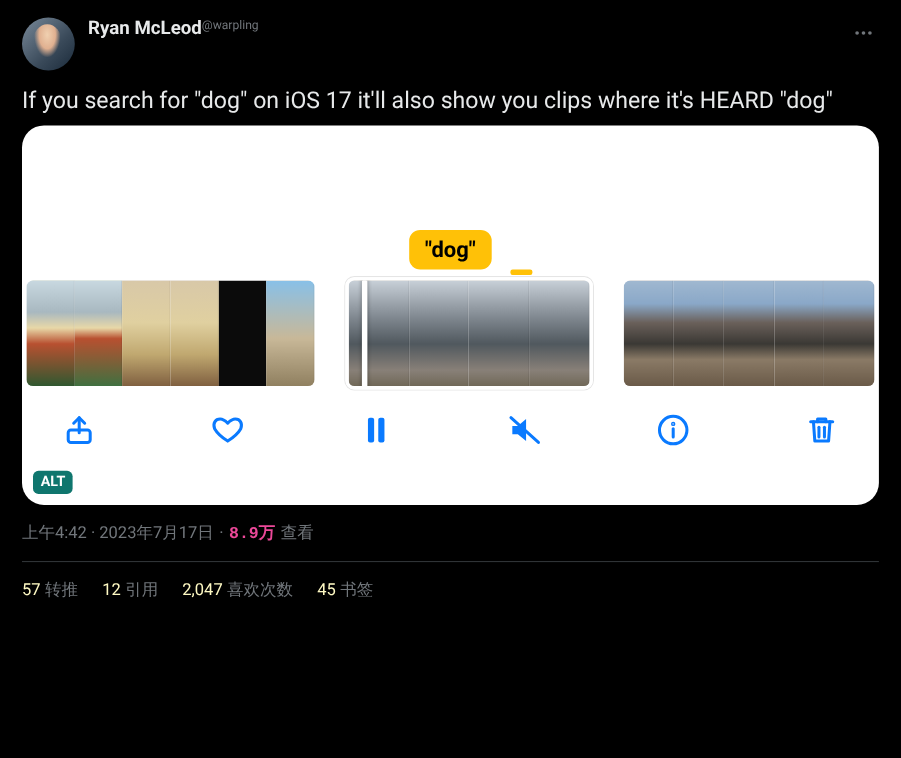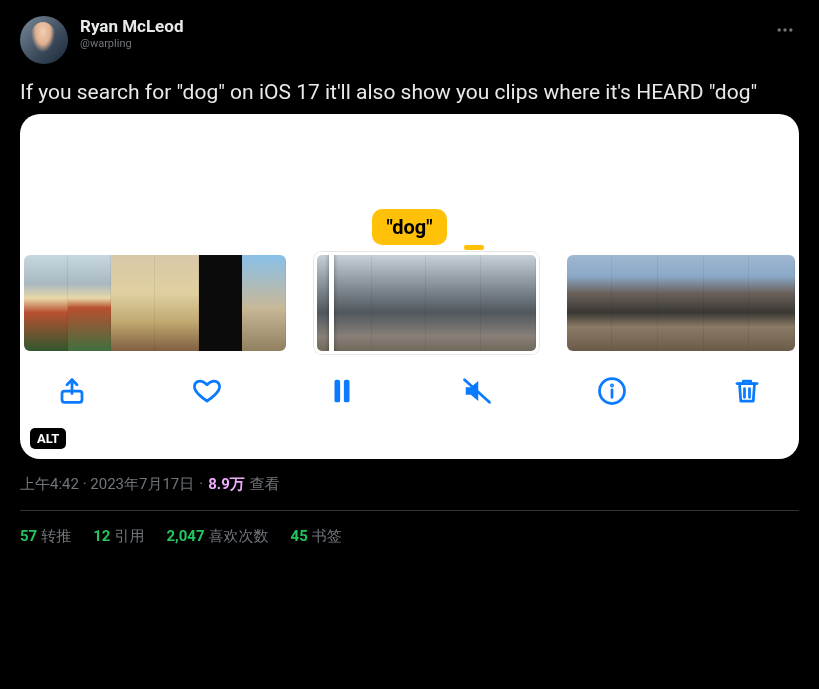--- a/index.html
+++ b/index.html
@@ -32,21 +32,21 @@
   .avatar::after {
     content: "";
     position: absolute;
     left: 10px; top: 6px;
     width: 26px; height: 32px;
     background: radial-gradient(ellipse at 50% 30%, #f0d0b0 0%, #e0b090 40%, transparent 65%);
     border-radius: 50% 50% 40% 40%;
   }
   .names {
     display: flex;
-    flex-direction: column;
+    flex-direction: row;
     line-height: 1.25;
   }
   .display-name {
     font-size: 17px;
     font-weight: 700;
     color: #e7e9ea;
   }
   .handle {
     font-size: 11px;
     color: #71767b;
@@ -153,49 +153,49 @@
     width: 32px; height: 32px;
     display: flex; align-items: center; justify-content: center;
     color: #0a7aff;
   }
   .tbtn svg { width: 30px; height: 30px; stroke: currentColor; fill: none; stroke-width: 2.2; stroke-linecap: round; stroke-linejoin: round; }
   .tbtn.pause svg rect { fill: #0a7aff; stroke: none; }
   .alt {
     position: absolute;
     left: 10px;
     bottom: 10px;
-    background: #000000;
+    background: #0f766e;
     color: #fff;
     font-size: 13px;
     font-weight: 700;
     padding: 3px 7px;
     border-radius: 5px;
   }
   .meta {
     margin-top: 16px;
     color: #71767b;
     font-size: 15px;
     display: flex;
     gap: 5px;
     align-items: flex-start;
   }
-  .meta .views-count { color: #f0abfc; font-weight: 700; }
+  .meta .views-count { color: #ec4899; font-weight: 700; font-family: Liberation Mono, monospace; }
   .divider {
     border: none;
     border-top: 1px solid #2f3336;
     margin: 16px 0 0 0;
   }
   .stats {
     display: flex;
     gap: 22px;
     padding: 16px 0 0 0;
     font-size: 15px;
     color: #71767b;
   }
-  .stats .n { color: #22c55e; font-weight: 700; margin-right: 4px; text-align: right; }
+  .stats .n { color: #fef9c3; font-weight: 400; margin-right: 4px; text-align: right; }
 </style>
 </head>
 <body>
 
 <div class="tweet">
 
   <div class="header">
     <div class="avatar"></div>
     <div class="names">
       <span class="display-name">Ryan McLeod</span>

